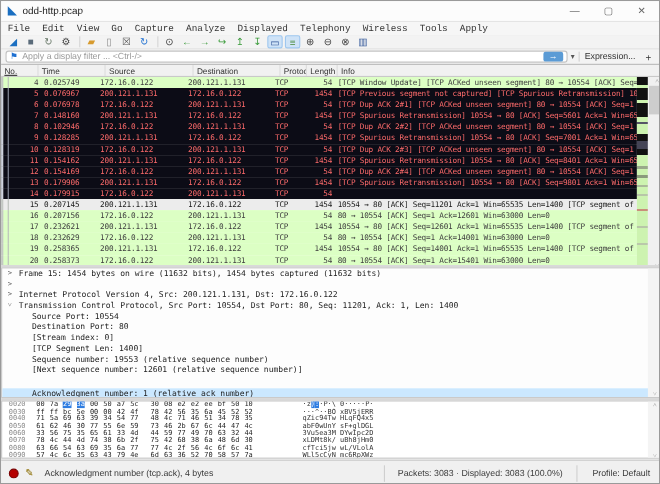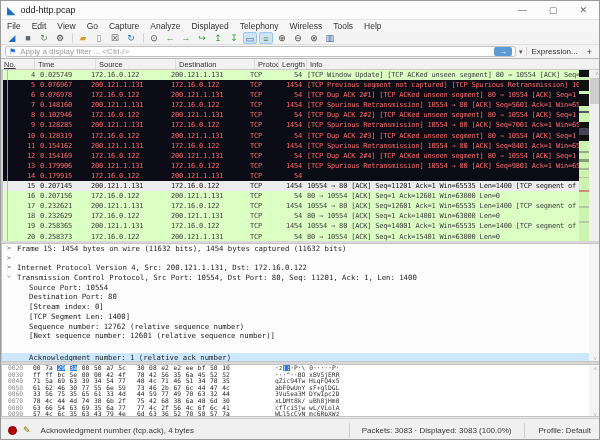--- a/index.html
+++ b/index.html
@@ -9,21 +9,21 @@
 
   
   .titlebar { position:absolute; left:0; top:0; width:600px; height:19px; background:#fcfcfc;
               border-bottom:1px solid #e4e4e4; display:flex; align-items:center; padding:0 6px; }
   .app-icon { color:#1b6fc1; font-size:11px; margin-right:5px; line-height:1; transform:scaleX(-1); }
   .title-text { font-size:9px; color:#222; }
   .win-controls { margin-left:auto; display:flex; gap:22px; padding-right:8px; color:#666; font-size:9px; }
   .win-controls span { cursor:default; }
 
   .menubar { position:absolute; left:0; top:19px; width:600px; height:12px; background:#f6f6f6;
-             display:flex; align-items:center; padding-left:6px; }
+             display:flex; align-items:center; padding-left:6px;font-family:Liberation Mono, monospace; }
   .menubar span { font-size:8.5px; color:#333; margin-right:11px; }
 
   .toolbar { position:absolute; left:0; top:31px; width:600px; height:13px; background:#f3f3f3;
              border-bottom:1px solid #e0e0e0; display:flex; align-items:center; padding-left:4px; }
   .tb { width:14px; height:12px; font-size:9px; line-height:12px; text-align:center; margin-right:2px; border-radius:2px; }
   .tb.sel { background:#cfe3f7; border:1px solid #9ec7ef; }
   .tb-sep { width:1px; height:10px; background:#d5d5d5; margin:0 3px; }
 
   .filterbar { position:absolute; left:0; top:44px; width:600px; height:13px; background:#f3f3f3;
                display:flex; align-items:center; padding:0 4px; }
@@ -125,21 +125,21 @@
     <span>File</span>
     <span>Edit</span>
     <span>View</span>
     <span>Go</span>
     <span>Capture</span>
     <span>Analyze</span>
     <span>Displayed</span>
     <span>Telephony</span>
     <span>Wireless</span>
     <span>Tools</span>
-    <span>Help</span>
+    <span>Apply</span>
   </div>
 
 <div class="toolbar" id="toolbar">
     <span class="tb" style="color: rgb(27, 111, 193);">◢</span>
     <span class="tb" style="color: rgb(90, 107, 122);">■</span>
     <span class="tb" style="color: rgb(106, 122, 106);">↻</span>
     <span class="tb" style="color: rgb(68, 68, 68);">⚙</span>
     <span class="tb-sep"></span>
     <span class="tb" style="color: rgb(215, 155, 47);">▰</span>
     <span class="tb" style="color: rgb(138, 138, 138);">▯</span>
@@ -367,21 +367,21 @@
 
 <div class="details" id="details">
   <div class="dline"><span class="exp">&gt;</span><span>Frame 15: 1454 bytes on wire (11632 bits), 1454 bytes captured (11632 bits)</span></div>
     <div class="dline"><span class="exp">&gt;</span></div>
     <div class="dline"><span class="exp">&gt;</span><span>Internet Protocol Version 4, Src: 200.121.1.131, Dst: 172.16.0.122</span></div>
     <div class="dline"><span class="exp">˅</span><span>Transmission Control Protocol, Src Port: 10554, Dst Port: 80, Seq: 11201, Ack: 1, Len: 1400</span></div>
     <div class="dline child"><span>Source Port: 10554</span></div>
     <div class="dline child"><span>Destination Port: 80</span></div>
     <div class="dline child"><span>[Stream index: 0]</span></div>
     <div class="dline child"><span>[TCP Segment Len: 1400]</span></div>
-    <div class="dline child"><span>Sequence number: 12762    (relative sequence number)</span></div>
+    <div class="dline child"><span>Sequence number: 19553    (relative sequence number)</span></div>
     <div class="dline child"><span>[Next sequence number: 12601    (relative sequence number)]</span></div>
     <div class="dline child dsel"><span>Acknowledgment number: 1    (relative ack number)</span></div>
     <div class="dline child"><span>0101 .... = Header Length: 20 bytes (5)</span></div>
     <div class="dt-scroll">
     <span class="sb-arrow" style="bottom:1px; right:3px; position:absolute; font-size:6px; color:#888;">˅</span>
   </div>
 </div>
 
 <div class="split2"></div>
 

